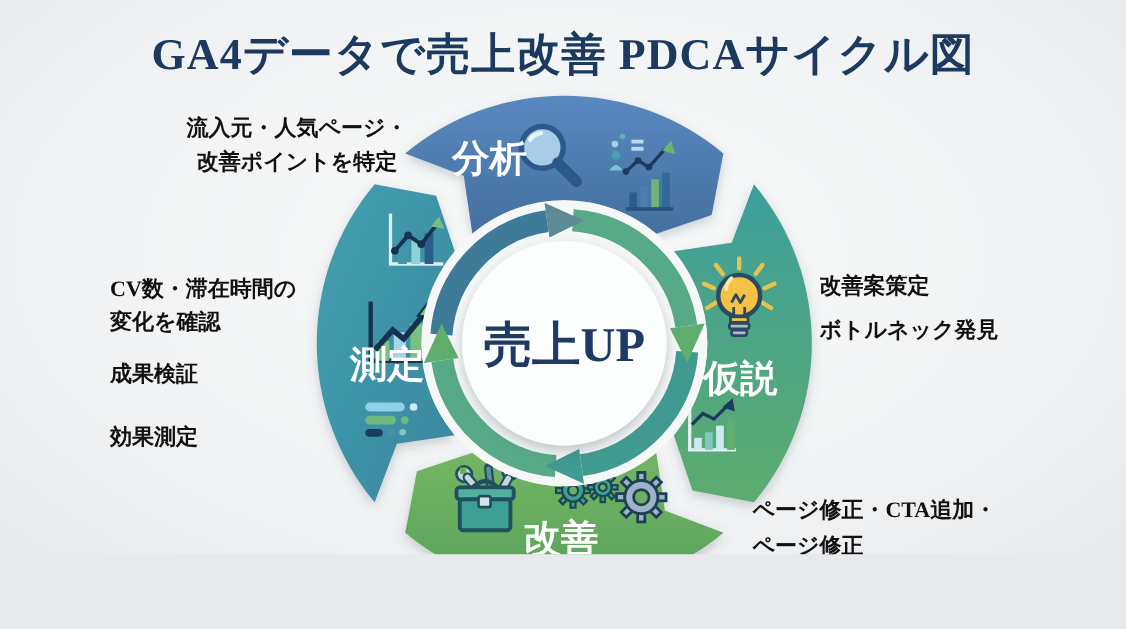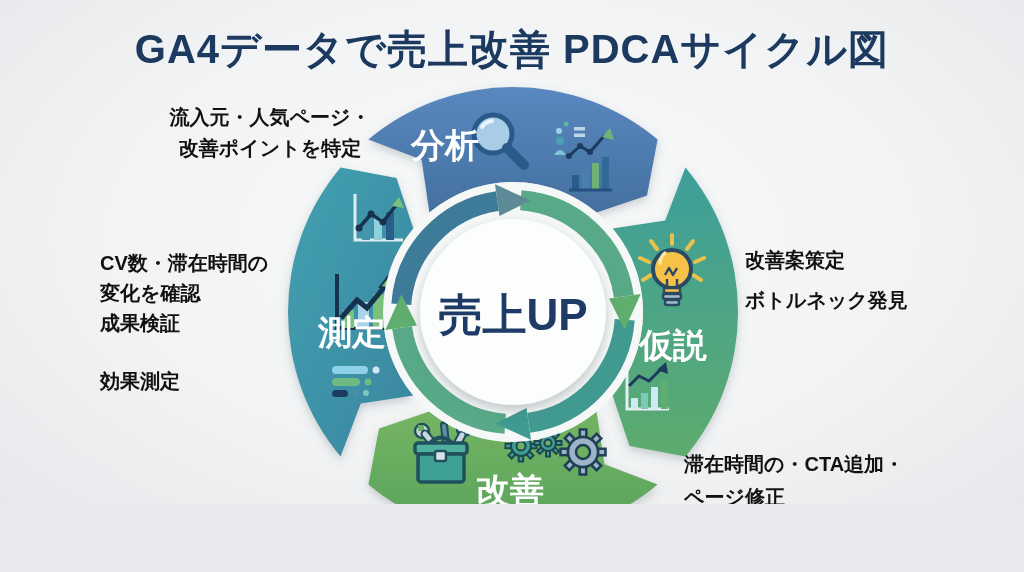--- a/index.html
+++ b/index.html
@@ -1,25 +1,25 @@
 <!DOCTYPE html>
 <html><head>
 <meta charset="utf-8">
 <style>
   html,body{margin:0;padding:0;background:#e7e9ec;}
   .stage{position:relative;width:1024px;height:504px;overflow:hidden;
          background:radial-gradient(ellipse 72% 85% at 50% 46%, #f8fafa 0%, #f1f3f4 55%, #e5e7ea 100%);
-         font-family:Liberation Sans, sans-serif;}
+         font-family:Liberation Serif, serif;}
   .title{position:absolute;top:22px;left:0;width:100%;text-align:center;margin:0;
          font-size:40px;font-weight:bold;color:#1c3a60;letter-spacing:1px;}
   .note{position:absolute;font-weight:bold;color:#111;font-size:20px;line-height:31px;}
   .note div{white-space:nowrap;}
   .note-analysis{left:125px;top:102px;width:290px;text-align:center;}
   .note-measure{left:100px;top:248px;line-height:30px;}
-  .note-measure .gap1{}
+  .note-measure .gap1{margin-top:17px;}
   .note-measure .gap2{margin-top:28px;}
   .note-hypothesis{left:745px;top:244px;line-height:28px;}
   .note-hypothesis .gap1{margin-top:2px;}
   .note-hypothesis .gap2{margin-top:12px;}
   .note-improve{left:684px;top:448px;line-height:33px;}
   .note-exec{left:404px;top:529px;width:180px;text-align:center;}
   svg.cycle{position:absolute;left:278px;top:77px;}
   .seg-label{font-size:34px;font-weight:bold;fill:#ffffff;}
   .center-label{font-size:44px;font-weight:bold;fill:#1e3a66;}
 </style>
@@ -41,21 +41,21 @@
     <div class="gap1">成果検証</div>
     <div class="gap2">効果測定</div>
   </div>
 
   <div class="note note-hypothesis">
     <div class="gap1">改善案策定</div>
     <div class="gap2">ボトルネック発見</div>
   </div>
 
   <div class="note note-improve">
-    <div>滞在時間の・CTA追加・</div>
+    <div>ページ修正・CTA追加・</div>
     <div>ページ修正</div>
   </div>
 
   <div class="note note-exec">
     <div>施策実行</div>
   </div>
 
   <svg class="cycle" width="470" height="470" viewBox="0 0 470 470">
     <defs>
       <linearGradient id="grad-analysis" x1="0" y1="0" x2="0" y2="1">

